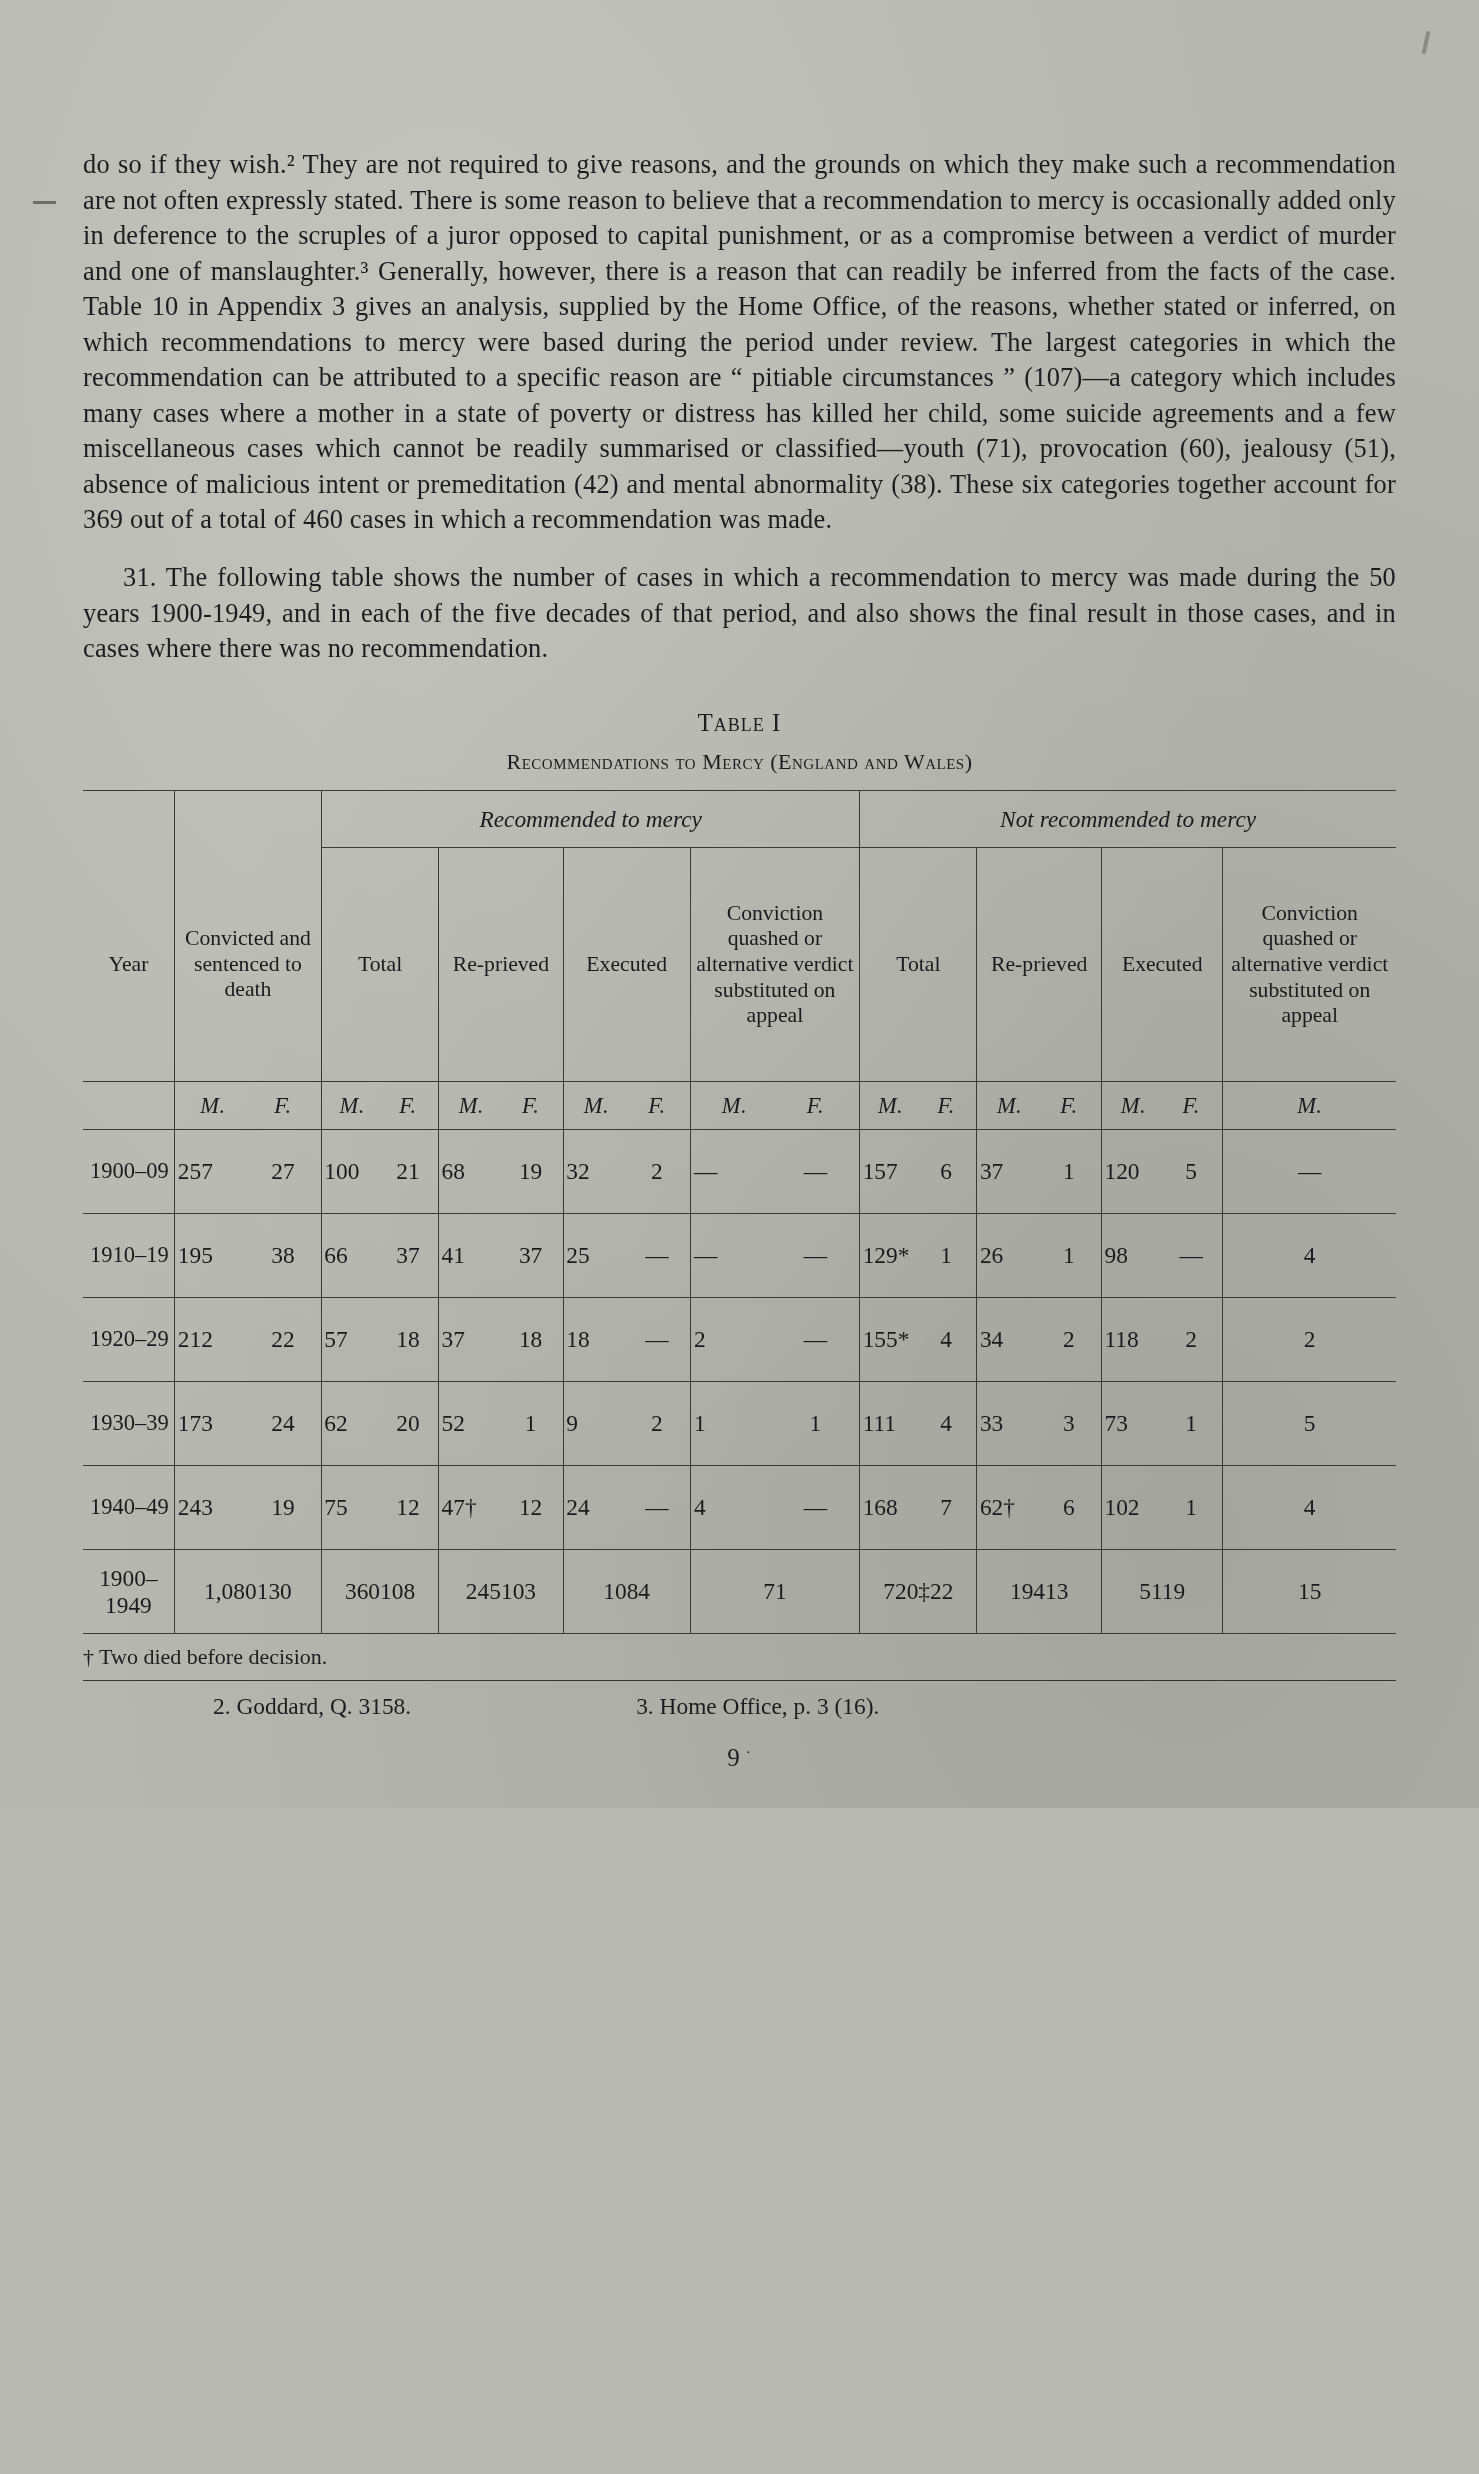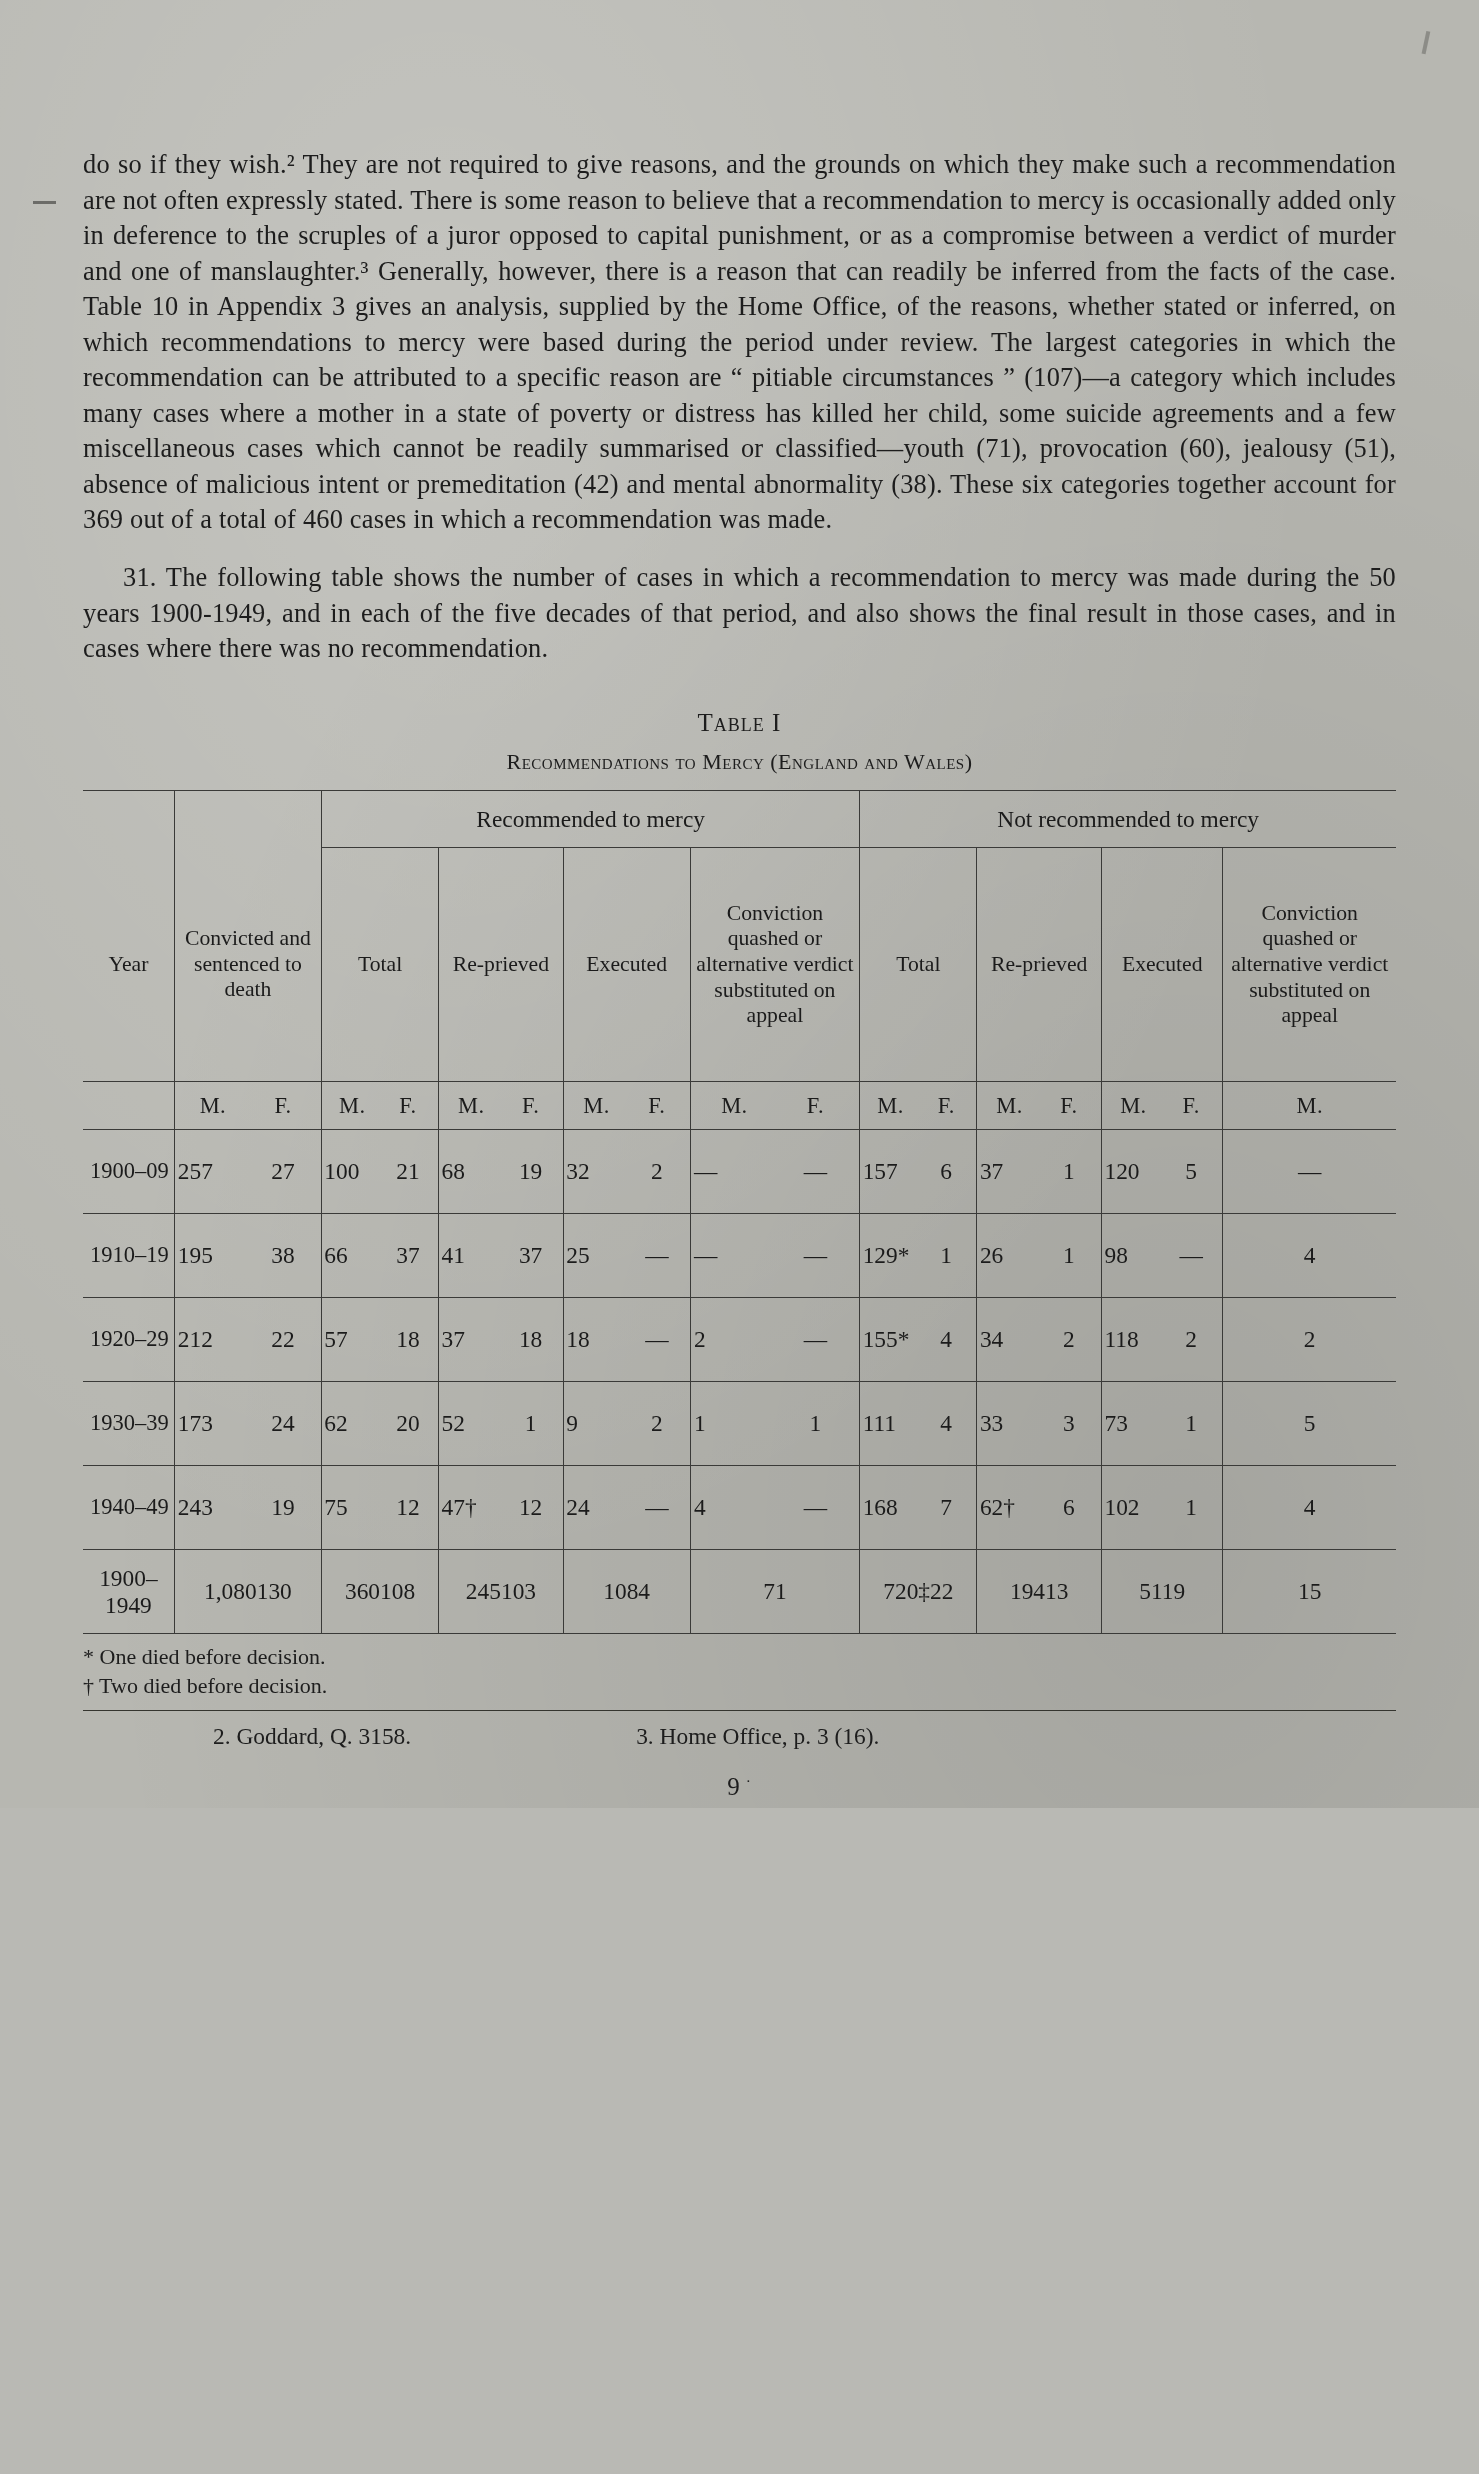--- a/index.html
+++ b/index.html
@@ -73,21 +73,21 @@
     font-size: 21.7px;
     color: #1b1b1b;
   }
   table.rec td, table.rec th {
     border: 0.9px solid #3a3a38;
     padding: 0;
     font-weight: normal;
     vertical-align: middle;
     text-align: center;
   }
-  .thick-top td, .thick-top th { border-top: 2.6px solid #2e2e2c; }
+  .thick-top td, .thick-top th { border-top: 2.6px solid #2e2e2c; font-style: italic; }
   .no-l { border-left: none !important; }
   .no-r { border-right: none !important; }
   .no-t { border-top: none !important; }
   .no-b { border-bottom: none !important; }
 
   .hdr-group {
     height: 57px;
     font-size: 23.4px;
   }
   .hdr-sub {
@@ -343,21 +343,20 @@
             <td class="pair"><span class="m">720‡</span><span class="f">22</span></td>
             <td class="pair"><span class="m">194</span><span class="f">13</span></td>
             <td class="pair"><span class="m">511</span><span class="f">9</span></td>
             <td class="single no-r">15</td>
           </tr>
         </tbody>
       </table>
     </div>
 
     <div class="notes">
-      <div>* One died before decision.</div>
       <div>† Two died before decision.</div>
     </div>
 
     <div class="rule-bottom"></div>
 
     <div class="footnotes">
       <div>2. Goddard, Q. 3158.</div>
       <div>3. Home Office, p. 3 (16).</div>
     </div>
 

